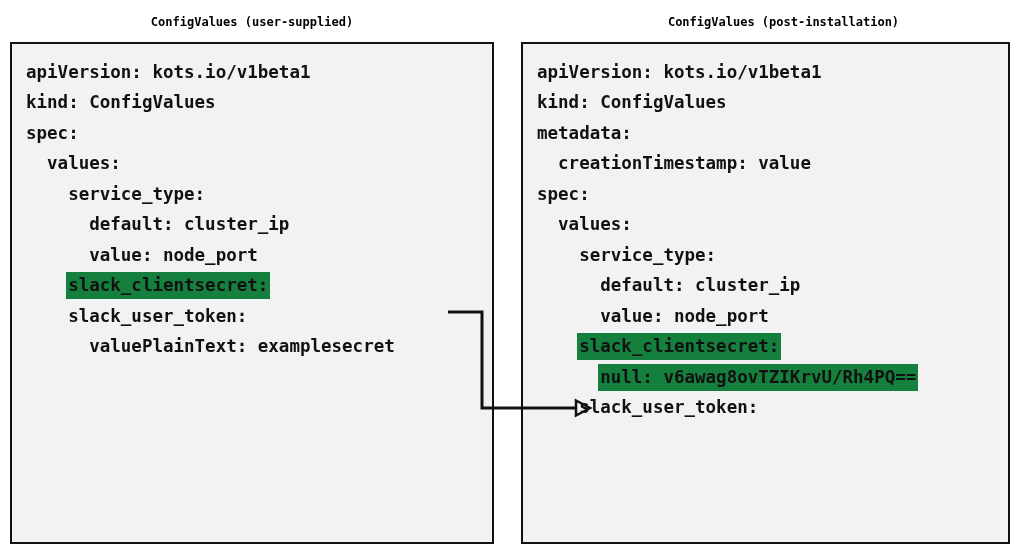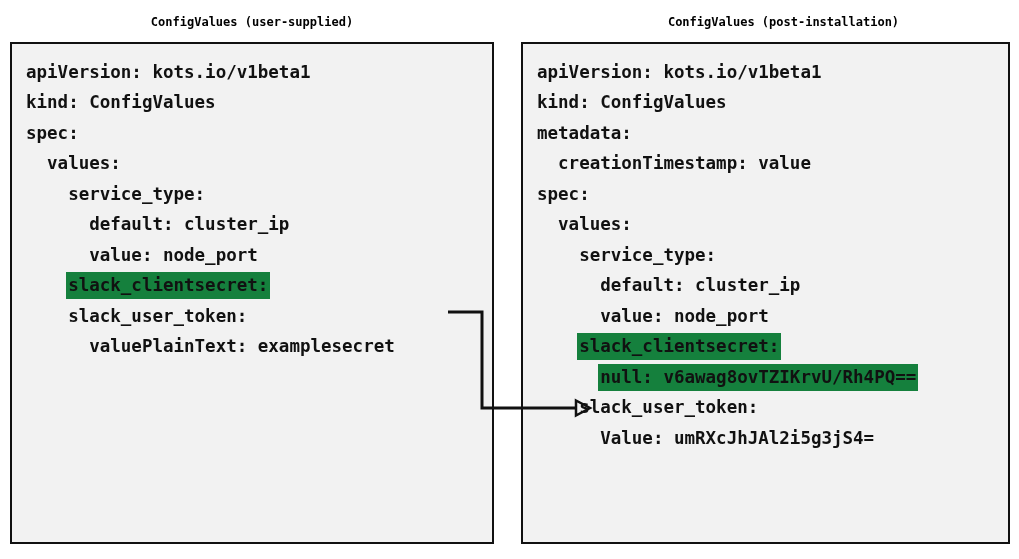--- a/index.html
+++ b/index.html
@@ -118,21 +118,20 @@
         <div class="code-line"><span style="white-space: pre;"></span><span class="seg">metadata:</span></div>
         <div class="code-line"><span style="white-space: pre;">  </span><span class="seg">creationTimestamp: value</span></div>
         <div class="code-line"><span style="white-space: pre;"></span><span class="seg">spec:</span></div>
         <div class="code-line"><span style="white-space: pre;">  </span><span class="seg">values:</span></div>
         <div class="code-line"><span style="white-space: pre;">    </span><span class="seg">service_type:</span></div>
         <div class="code-line"><span style="white-space: pre;">      </span><span class="seg">default: cluster_ip</span></div>
         <div class="code-line"><span style="white-space: pre;">      </span><span class="seg">value: node_port</span></div>
         <div class="code-line"><span style="white-space: pre;">    </span><span class="seg hl">slack_clientsecret:</span></div>
         <div class="code-line"><span style="white-space: pre;">      </span><span class="seg hl">null: v6awag8ovTZIKrvU/Rh4PQ==</span></div>
         <div class="code-line"><span style="white-space: pre;">    </span><span class="seg">slack_user_token:</span></div>
-        <div class="code-line"><span style="white-space: pre;">      </span><span class="seg">Value: umRXcJhJAl2i5g3jS4=</span></div>
       </div>
   </div>
 
   <svg id="connector" viewBox="0 0 1019 559" xmlns="http://www.w3.org/2000/svg">
     <polyline points="448,312 482,312 482,408 576,408" fill="none" stroke="#111111" stroke-width="3" stroke-linejoin="miter" stroke-linecap="butt"></polyline>
     <polygon points="576,400.5 590,408 576,415.5" fill="none" stroke="#111111" stroke-width="2.5"></polygon>
   </svg>
 
 </div>
 

